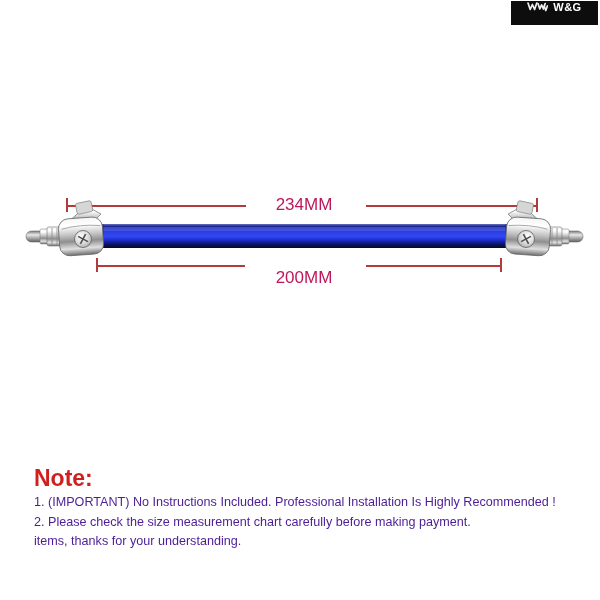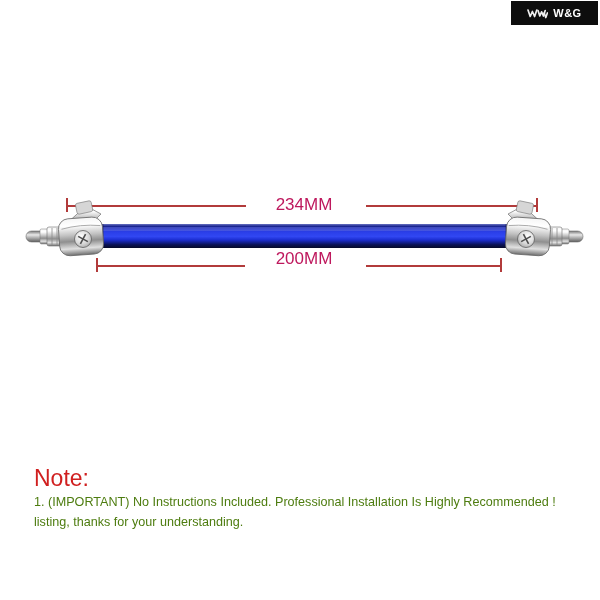--- a/index.html
+++ b/index.html
@@ -3,39 +3,39 @@
 <meta charset="utf-8">
 <style>
   html,body{margin:0;padding:0;background:#ffffff;}
   .canvas{
     position:relative;width:600px;height:600px;background:#ffffff;overflow:hidden;
     font-family:"Liberation Sans","DejaVu Sans",sans-serif;
   }
   
   .brand-badge{
     position:absolute;left:511px;top:1px;width:87px;height:24px;background:#0d0d0d;
-    display:flex;align-items:center;justify-content:center;gap:5px;
+    display:flex;justify-content:center;gap:5px;
   }
   .brand-name{color:#ffffff;font-size:11px;font-weight:bold;letter-spacing:.5px;}
   
   .dim-seg{position:absolute;height:2px;background:#b23b3b;}
   .dim-tick{position:absolute;width:2px;height:14px;background:#b23b3b;}
   .dim-label{
     position:absolute;width:122px;height:18px;line-height:18px;text-align:center;
     font-size:17px;color:#be185d;
   }
   
   .rod-svg{position:absolute;left:20px;top:195px;width:570px;height:90px;}
   
   .note-block{position:absolute;left:34px;top:466px;width:556px;}
   .note-heading{
-    margin:0 0 3px 0;font-size:23px;line-height:24px;font-weight:normal;color:#d01f1f;
+    margin:0 0 3px 0;font-size:23px;line-height:24px;font-weight:bold;color:#d01f1f;
   }
   .note-line{
-    margin:0;font-size:12.6px;line-height:19.5px;color:#4d7c0f;white-space:nowrap;
+    margin:0;font-size:12.6px;line-height:19.5px;color:#4c1d95;white-space:nowrap;
   }
 </style>
 </head>
 <body>
 
 <div class="canvas">
 
   <div class="brand-badge">
     <svg width="21" height="11" viewBox="0 0 21 11">
       <g fill="none" stroke="#efefef" stroke-width="1.7" stroke-linecap="round" stroke-linejoin="round">
@@ -115,24 +115,25 @@
       <use href="#fitting"></use>
     </g>
     <g transform="translate(569 0) scale(-1 1)">
       <use href="#fitting"></use>
     </g>
   </svg>
 
   <div>
     <div class="dim-tick" style="left:96px;top:258px;"></div>
     <div class="dim-seg" style="left:96px;top:265px;width:149px;"></div>
-    <div class="dim-label" style="left:243px;top:250px;">200MM</div>
+    <div class="dim-label" style="left:243px;top:269px;">200MM</div>
     <div class="dim-seg" style="left:366px;top:265px;width:135px;"></div>
     <div class="dim-tick" style="left:500px;top:258px;"></div>
   </div>
 
   <div class="note-block">
     <h2 class="note-heading">Note:</h2>
     <p class="note-line">1. (IMPORTANT) No Instructions Included. Professional Installation Is Highly Recommended !</p>
-    <p class="note-line">listing, thanks for your understanding.</p>
+    <p class="note-line">2. Please check the size measurement chart carefully before making payment.</p>
+    <p class="note-line">items, thanks for your understanding.</p>
   </div>
 
 </div>
 
 </body></html>

